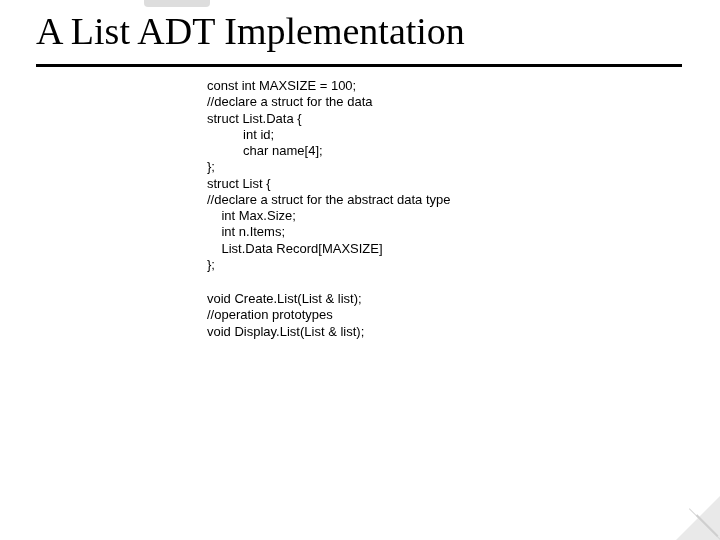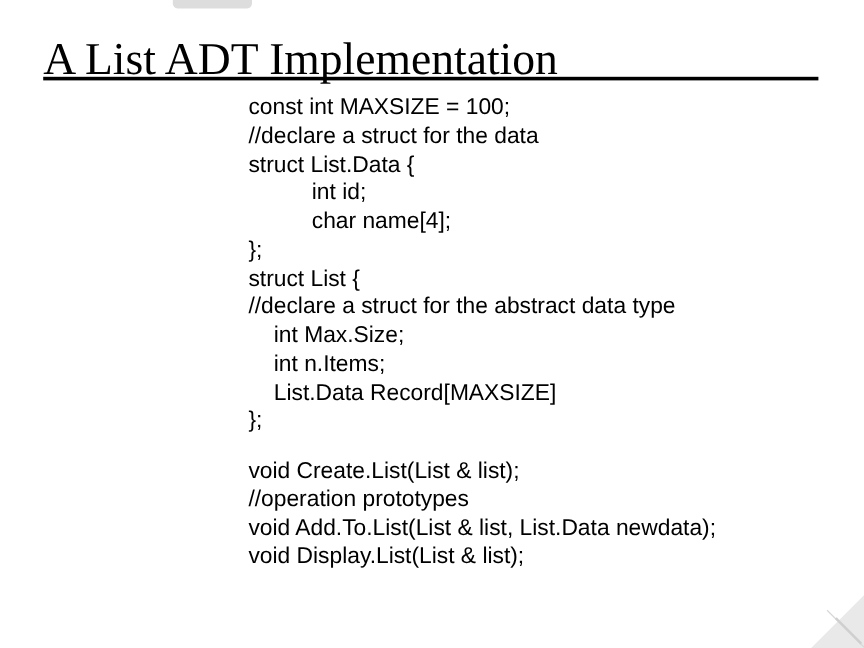--- a/index.html
+++ b/index.html
@@ -13,21 +13,21 @@
   }
   .slide {
     position: relative;
     width: 720px;
     height: 540px;
     box-sizing: border-box;
   }
   .title {
     position: absolute;
     left: 36px;
-    top: 28px;
+    top: 9px;
     font-size: 38px;
     color: #000;
     font-weight: normal;
     letter-spacing: 0;
   }
   .title-underline {
     position: absolute;
     left: 36px;
     top: 64px;
     width: 646px;
@@ -42,21 +42,21 @@
     height: 7px;
     background: #ddd;
     border-radius: 0 0 4px 4px;
   }
   .code {
     position: absolute;
     left: 207px;
     top: 78px;
     width: 470px;
     font-family: Verdana, Tahoma, Geneva, sans-serif;
-    font-size: 19px;
+    font-size: 13px;
     line-height: 1.25;
     color: #000;
   }
   .code .line {
     white-space: pre;
   }
   .code .blank {
     height: 18px;
   }
   .pagecurl {
@@ -115,21 +115,20 @@
     <div class="line">};</div>
     <div class="line">struct List {</div>
     <div class="line">//declare a struct for the abstract data type</div>
     <div class="line">    int Max.Size;</div>
     <div class="line">    int n.Items;</div>
     <div class="line">    List.Data Record[MAXSIZE]</div>
     <div class="line">};</div>
     <div class="blank"></div>
     <div class="line">void Create.List(List &amp; list);</div>
     <div class="line">//operation prototypes</div>
-    <div class="line">void Add.To.List(List &amp; list, List.Data newdata);</div>
     <div class="line">void Display.List(List &amp; list);</div>
   </div>
 
   <div class="pagecurl">
     <div class="fold"></div>
     <div class="edge2"></div>
     <div class="edge1"></div>
   </div>
 
 </div>

